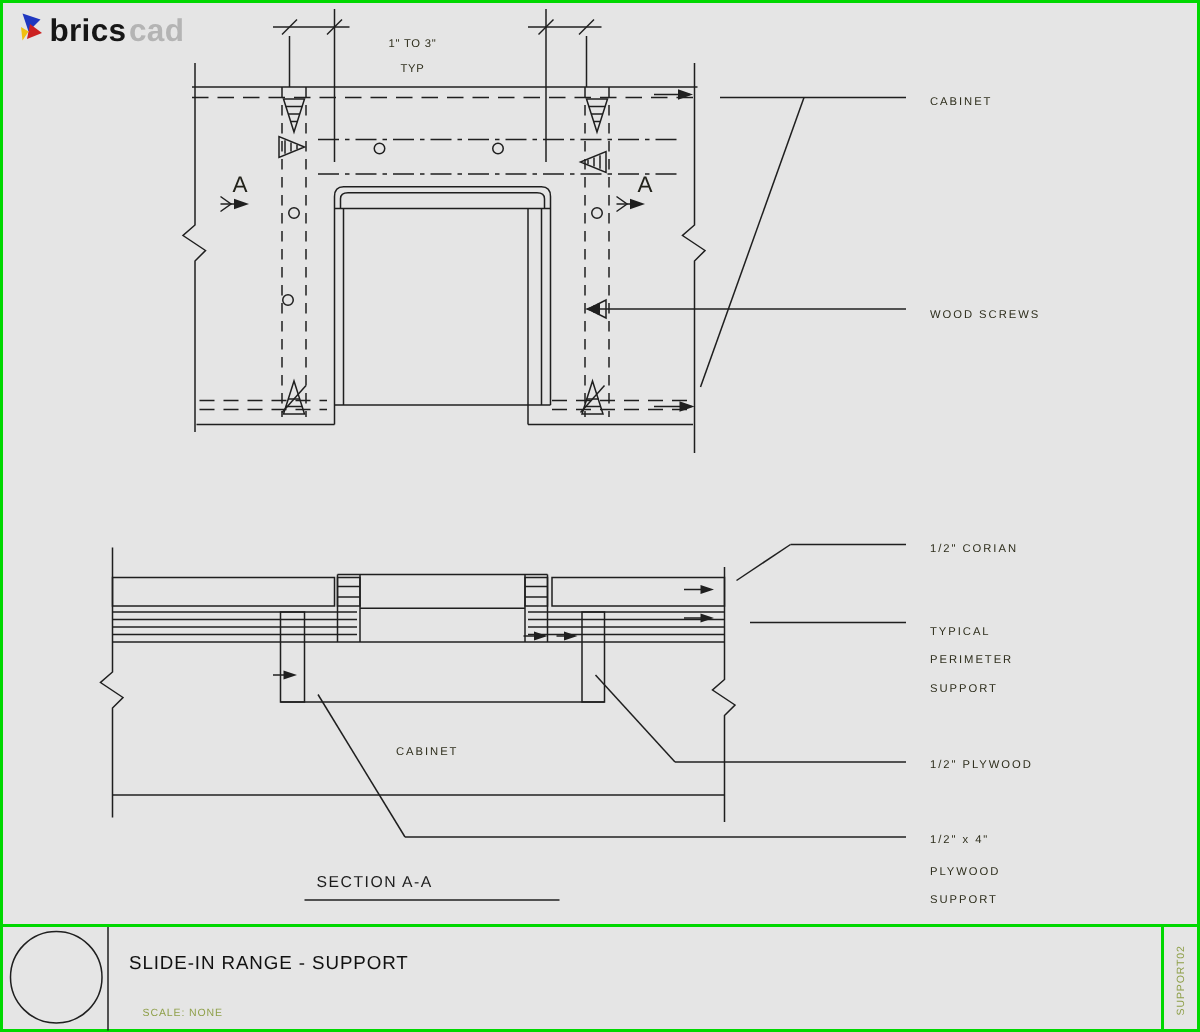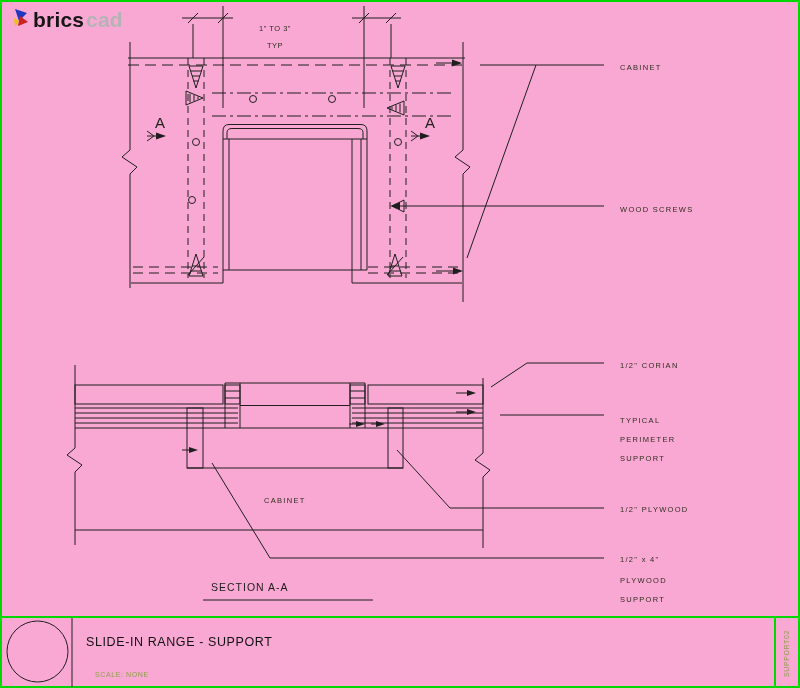--- a/index.html
+++ b/index.html
@@ -1,16 +1,16 @@
 <!DOCTYPE html>
 <html><head>
 <meta charset="utf-8">
 <style>
   html,body{margin:0;padding:0;background:#ffffff;}
-  .sheet{position:relative;width:800px;height:688px;background:#f9a8d4;overflow:hidden;
+  .sheet{position:relative;width:800px;height:688px;background:#e5e5e5;overflow:hidden;
          font-family:"Liberation Sans",sans-serif;text-decoration:underline;}
   svg{position:absolute;left:0;top:0;}
   
   g.draw line, g.draw path, g.draw rect, g.draw circle, g.draw polyline{
       stroke:#1f1f1f; fill:none; stroke-width:1;}
   g.draw .ah{fill:#1f1f1f;stroke:none;}
   .d1{stroke-dasharray:11 6;}
   .d2{stroke-dasharray:7 5;}
   .d3{stroke-dasharray:10 6;}
   .dd{stroke-dasharray:14 4 3 4;}

